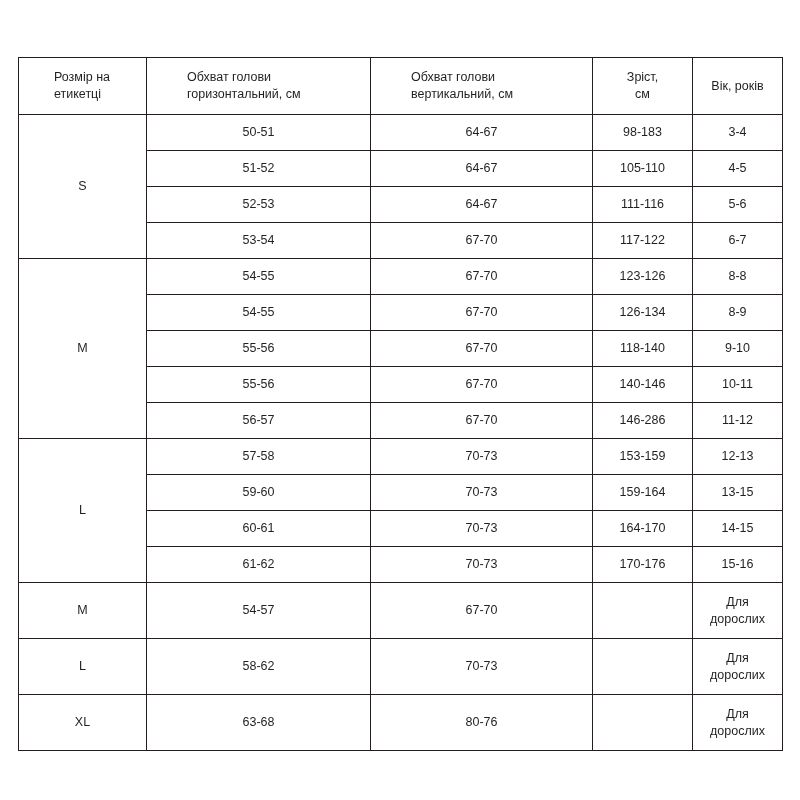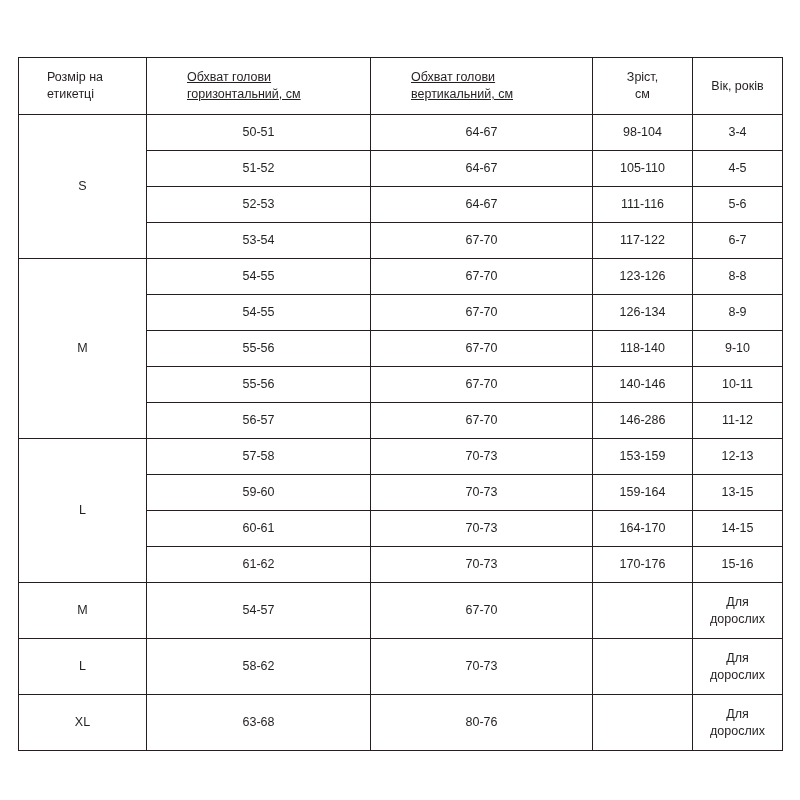--- a/index.html
+++ b/index.html
@@ -43,26 +43,25 @@
 
   thead th {
     height: 56px;
     font-weight: bold;
     font-size: 12.5px;
     line-height: 1.35;
     padding: 4px 6px;
   }
   thead th.left-head {
     text-align: left;
-    padding-left: 28px;
+    padding-left: 35px;
   }
   thead th.pad-head {
     text-align: left;
     padding-left: 40px;
-    text-decoration: underline;
   }
   tbody td {
     height: 35px;
     line-height: 1.3;
   }
   td.size-cell {
     font-weight: bold;
     font-size: 13px;
   }
   td.two-line {
@@ -109,21 +108,21 @@
           <div>Вік, років</div>
         </th>
       </tr>
     </thead>
     <tbody>
 
       <tr>
         <td class="size-cell" rowspan="4">S</td>
         <td>50-51</td>
         <td>64-67</td>
-        <td>98-104</td>
+        <td>98-183</td>
         <td>3-4</td>
       </tr>
       <tr>
         <td>51-52</td>
         <td>64-67</td>
         <td>105-110</td>
         <td>4-5</td>
       </tr>
       <tr>
         <td>52-53</td>

